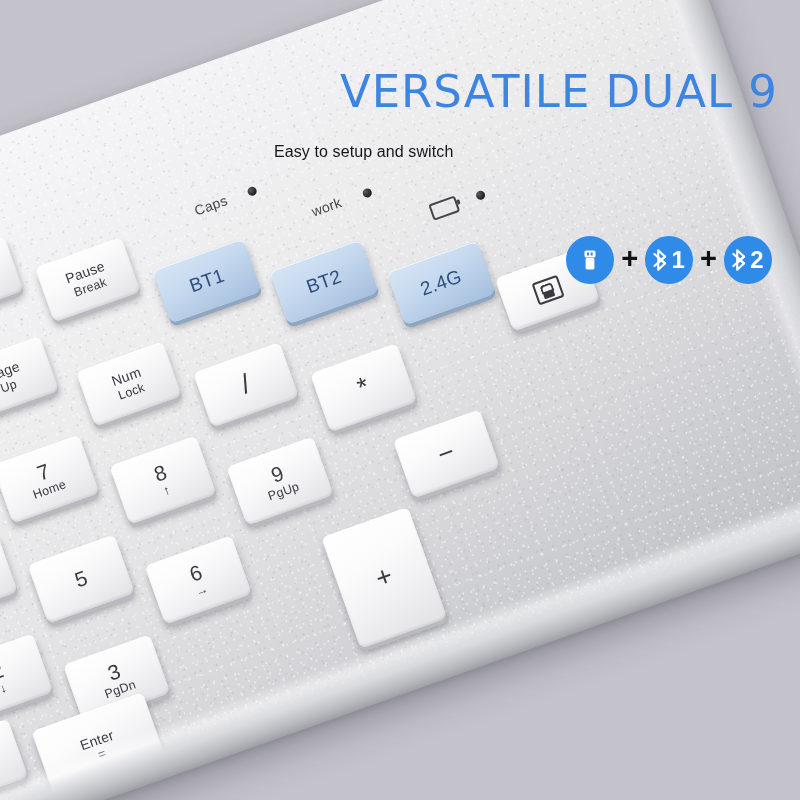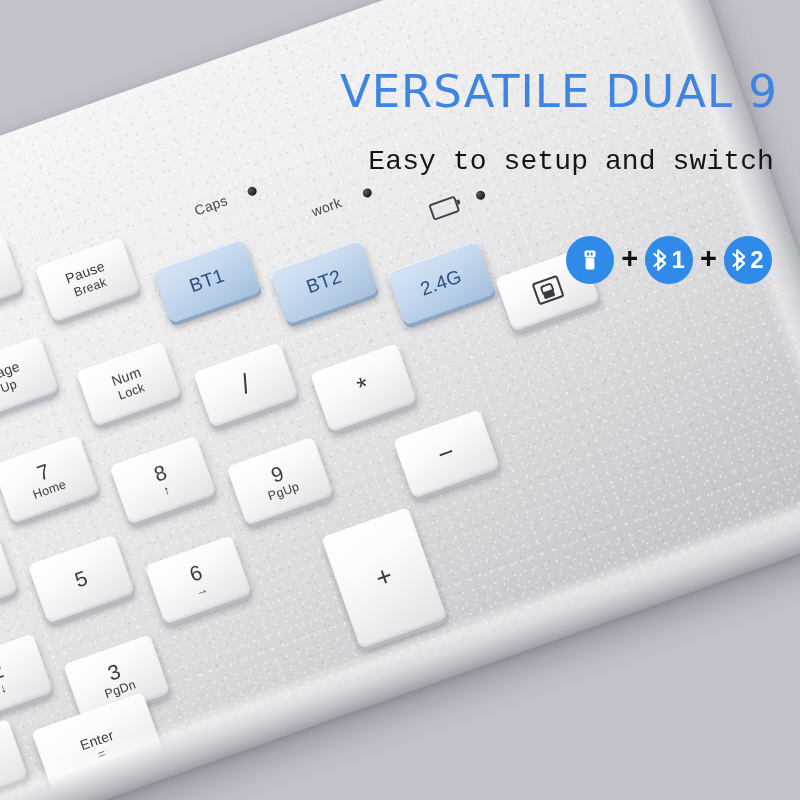--- a/index.html
+++ b/index.html
@@ -237,24 +237,23 @@
     letter-spacing: 1.0px;
     margin-top: 48px;
   }
   .headline .l2 { display: block; }
 
   .subline {
     position: absolute;
     right: 26px;
     top: 140px;
     width: 500px;
-    text-align: right;
     color: #16161a;
-    font-family: Liberation Mono, monospace;
-    font-size: 28px;
+    font-family: Liberation Sans, sans-serif;
+    font-size: 16px;
     line-height: 1.55;
     letter-spacing: 0.1px;
   }
   .subline .hl {
     color: #3d85e0;
     font-weight: 400;
   }
 
   .badge-row {
     position: absolute;

